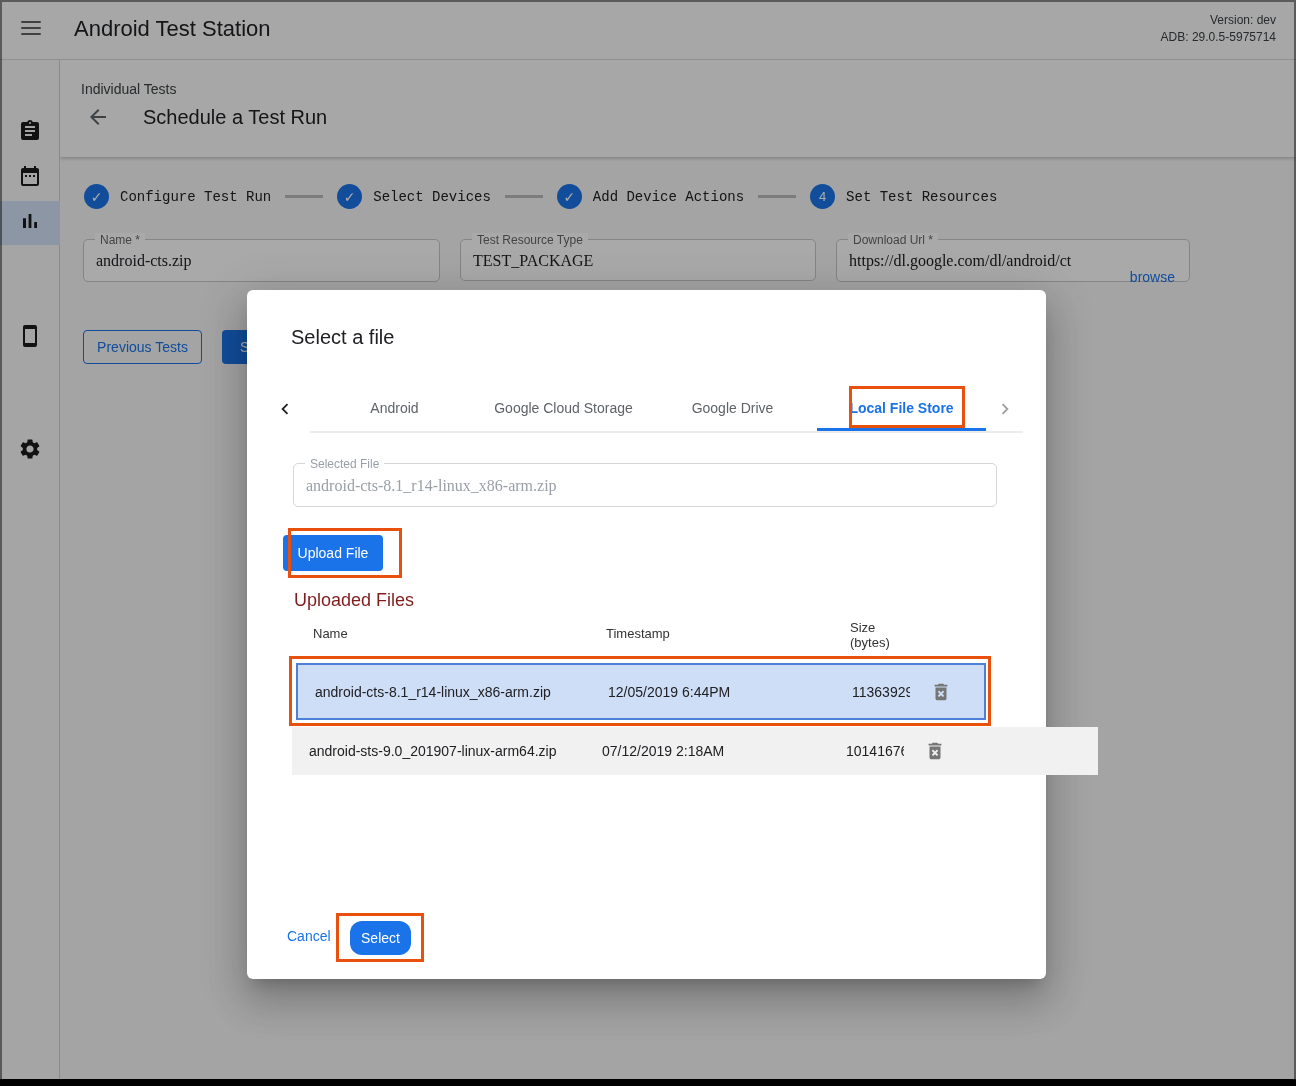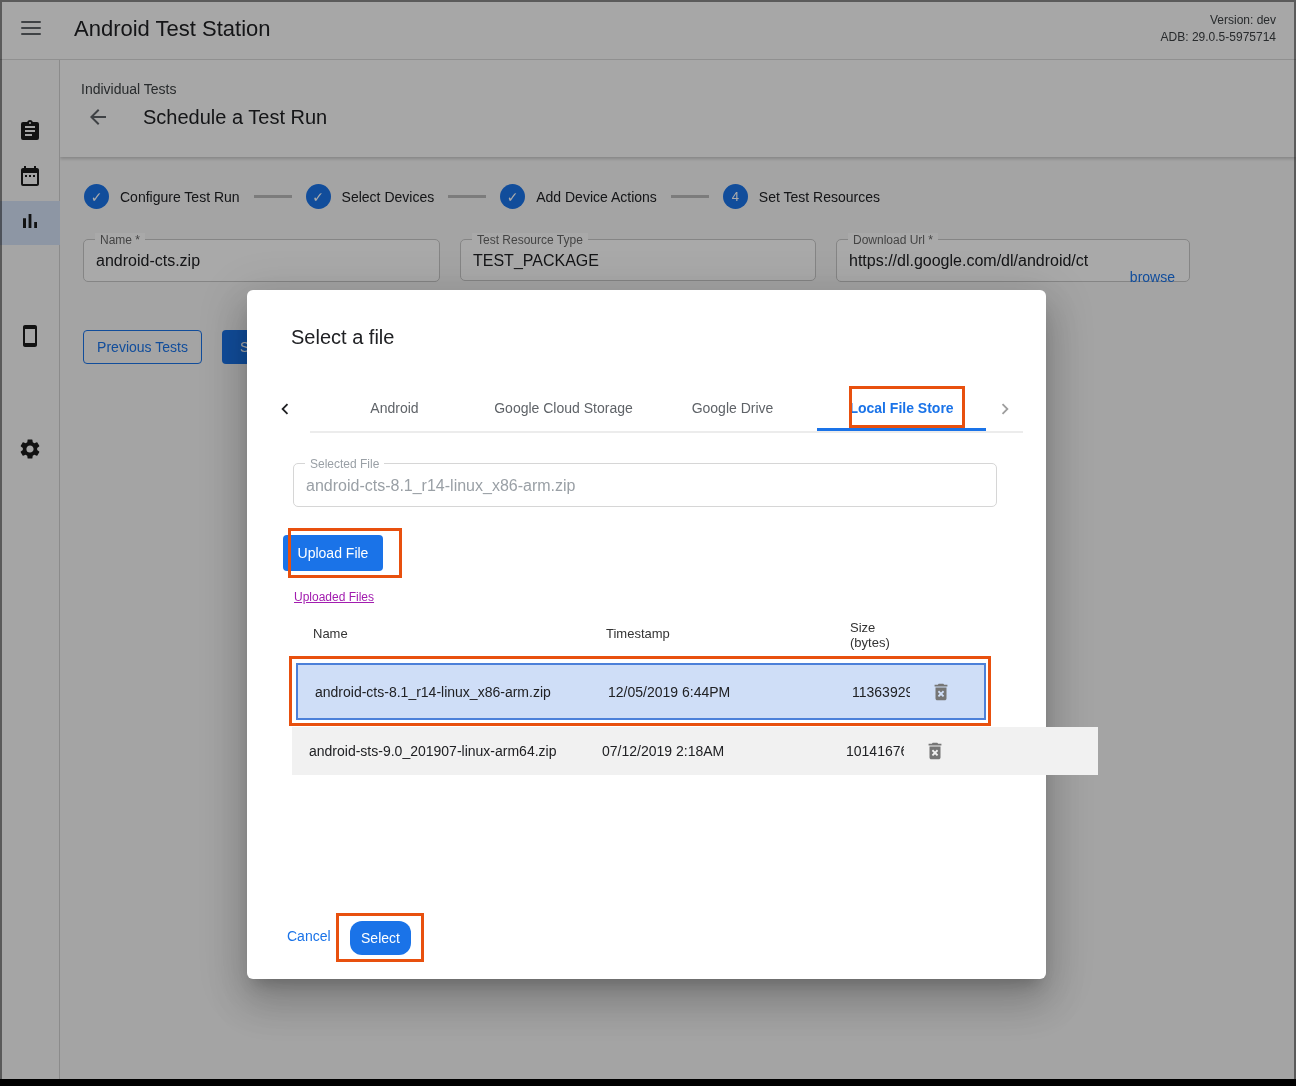--- a/index.html
+++ b/index.html
@@ -40,27 +40,27 @@
   .back-arrow{position:absolute;left:26px;top:45px;width:24px;height:24px;cursor:pointer;}
   .back-arrow svg{width:24px;height:24px;fill:#5f6368;}
   .page-title{position:absolute;left:83px;top:46px;font-size:20px;color:#202124;}
 
   
   .stepper{position:absolute;left:84px;top:184px;display:flex;align-items:center;z-index:1;}
   .step{display:flex;align-items:center;cursor:pointer;}
   .step-circle{width:25px;height:25px;border-radius:50%;background:var(--accent);color:#fff;
     display:flex;align-items:center;justify-content:center;font-size:13px;}
   .step-circle .chk{font-size:14px;line-height:1;}
-  .step-label{margin-left:11px;font-size:14px;color:#202124;}
+  .step-label{margin-left:11px;font-size:14px;color:#202124;font-family:Liberation Mono, monospace;}
   .step-line{width:38px;height:3px;background:#b9b9b9;margin:0 14px;}
 
   
   .field{position:absolute;background:#fdfdfd;border:1px solid #c6c6c6;border-radius:5px;}
   .field-label{position:absolute;top:-7px;left:11px;background:#fdfdfd;padding:0 5px;font-size:12px;color:#666;white-space:nowrap;}
-  .field-value{position:absolute;left:12px;right:8px;top:12px;font-size:16px;color:#202124;white-space:nowrap;overflow:hidden;border:none;background:transparent;font-family:Liberation Sans, sans-serif;}
+  .field-value{position:absolute;left:12px;right:8px;top:12px;font-size:16px;color:#202124;white-space:nowrap;overflow:hidden;border:none;background:transparent;font-family:Liberation Serif, serif;}
   .f-name{left:83px;top:239px;width:357px;height:43px;}
   .f-type{left:460px;top:239px;width:356px;height:42px;}
   .f-url{left:836px;top:239px;width:354px;height:43px;}
   .f-url .field-value{right:74px;}
   .browse-link{position:absolute;right:14px;top:13px;font-size:14px;color:var(--accent);cursor:pointer;margin-top:16px;}
 
   
   .btn{display:flex;align-items:center;justify-content:center;font-size:14px;border-radius:4px;cursor:pointer;font-family:inherit;}
   .btn-outline{border:1px solid var(--accent);color:var(--accent);background:transparent;}
   .btn-fill{background:var(--accent);color:#fff;border:none;}
@@ -92,21 +92,21 @@
   .hl-upload{left:41px;top:238px;width:114px;height:50px;}
   .hl-row{left:42px;top:366px;width:702px;height:70px;}
   .hl-select{left:89px;top:623px;width:88px;height:49px;}
 
   
   .f-selected{left:46px;top:173px;width:704px;height:44px;background:#fff;border-color:#d6d6d6;}
   .f-selected .field-label{background:#fff;color:#9aa0a6;}
   .f-selected .field-value{color:#9aa0a6;top:13px;}
 
   .upload-btn{position:absolute;left:36px;top:245px;width:100px;height:36px;border-radius:4px;}
-  .section-title{position:absolute;left:47px;top:300px;font-size:12px;color:#a21caf;text-decoration:underline;}
+  .section-title{position:absolute;left:47px;top:300px;font-size:18px;color:#7f1d1d;}
 
   
   .thead{position:absolute;left:49px;top:330px;width:690px;height:40px;font-size:13px;color:#333;}
   .th-name{position:absolute;left:17px;top:6px;}
   .th-time{position:absolute;left:310px;top:6px;}
   .th-size{position:absolute;left:554px;top:0px;line-height:15px;}
   .trow{position:absolute;font-size:14px;color:#202124;cursor:pointer;}
   .trow-1{left:49px;top:373px;width:690px;height:57px;background:var(--row-selected-bg);border:2px solid var(--row-selected-border);}
   .trow-2{left:45px;top:437px;width:806px;height:48px;background:var(--row-bg);}
   .cell-name{position:absolute;left:17px;top:50%;transform:translateY(-50%);white-space:nowrap;}

